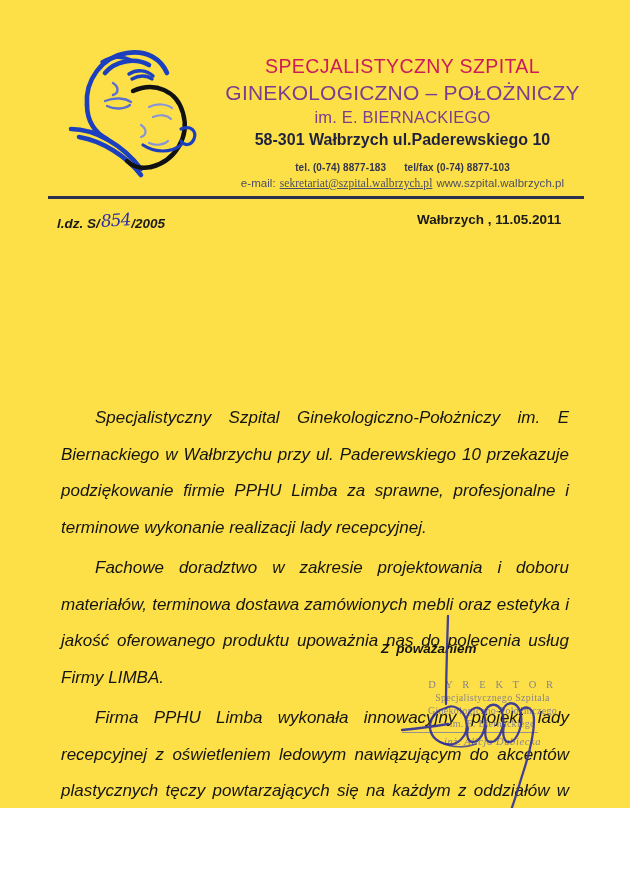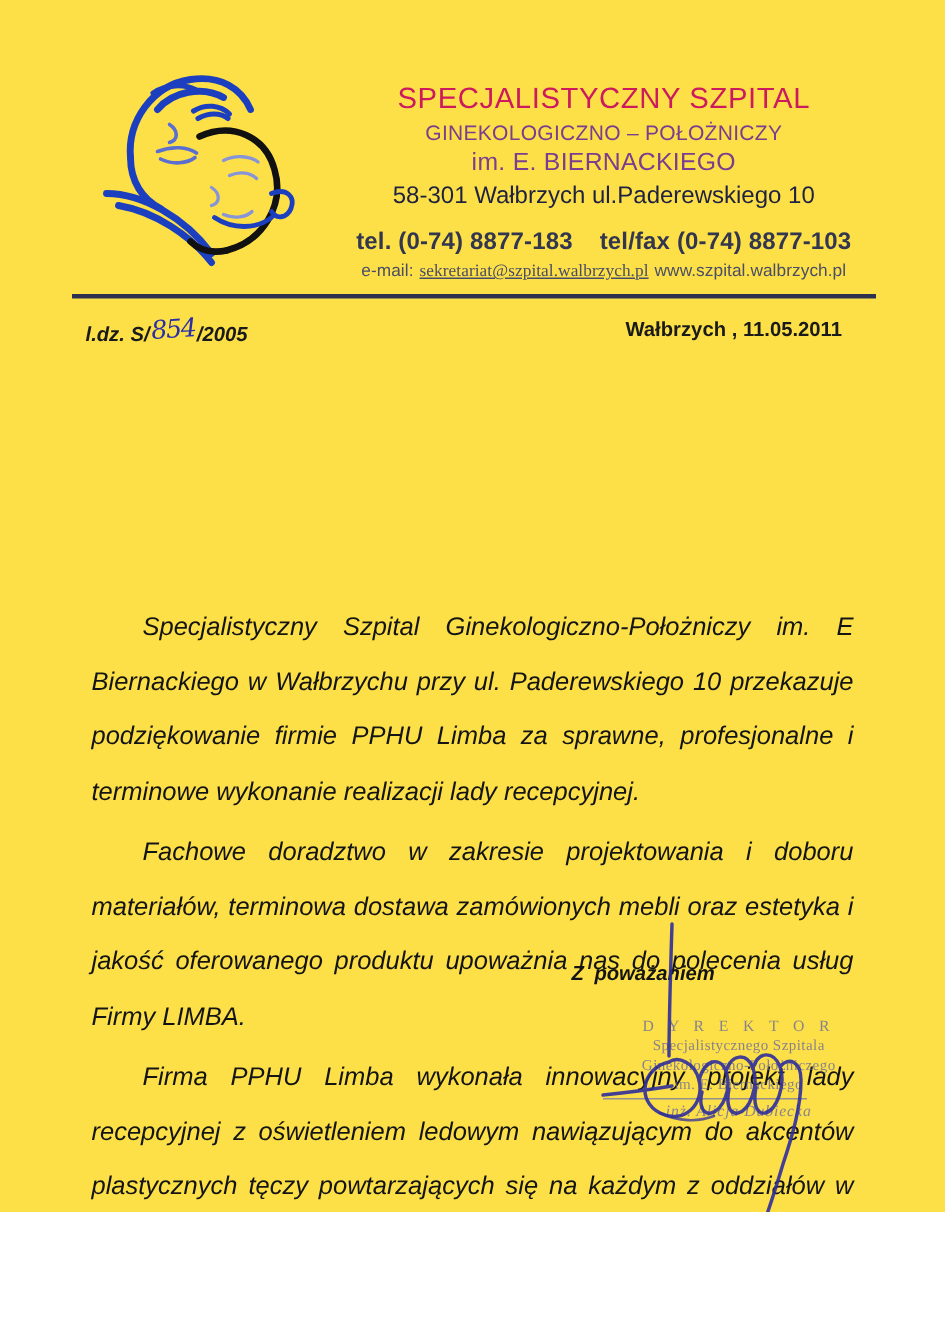--- a/index.html
+++ b/index.html
@@ -44,47 +44,47 @@
     text-align: center;
   }
   .org-line1 {
     font-size: 19.5px;
     letter-spacing: 0.4px;
     color: #cc1a5e;
     line-height: 1.18;
     white-space: nowrap;
   }
   .org-line2 {
-    font-size: 14px;
+    font-size: 21px;
     letter-spacing: 0.2px;
     color: #7a3d8f;
     line-height: 1.22;
     margin-top: 2px;
     white-space: nowrap;
   }
   .org-line3 {
     font-size: 16.5px;
     letter-spacing: 0.2px;
     color: #7a3d8f;
     line-height: 1.22;
     margin-top: 1px;
     white-space: nowrap;
   }
   .org-line4 {
     font-size: 16px;
-    font-weight: normal;
+    font-weight: bold;
     letter-spacing: 0px;
     color: #1f2140;
     line-height: 1.25;
     margin-top: 3px;
     white-space: nowrap;
   }
   .contact-tel {
     margin-top: 12px;
-    font-size: 16px;
+    font-size: 10px;
     font-weight: bold;
     color: #33364f;
     letter-spacing: 0.1px;
     white-space: nowrap;
   }
   .contact-tel .gap { display: inline-block; width: 18px; }
   .contact-mail {
     margin-top: 4px;
     font-size: 11.5px;
     color: #4a4d66;

